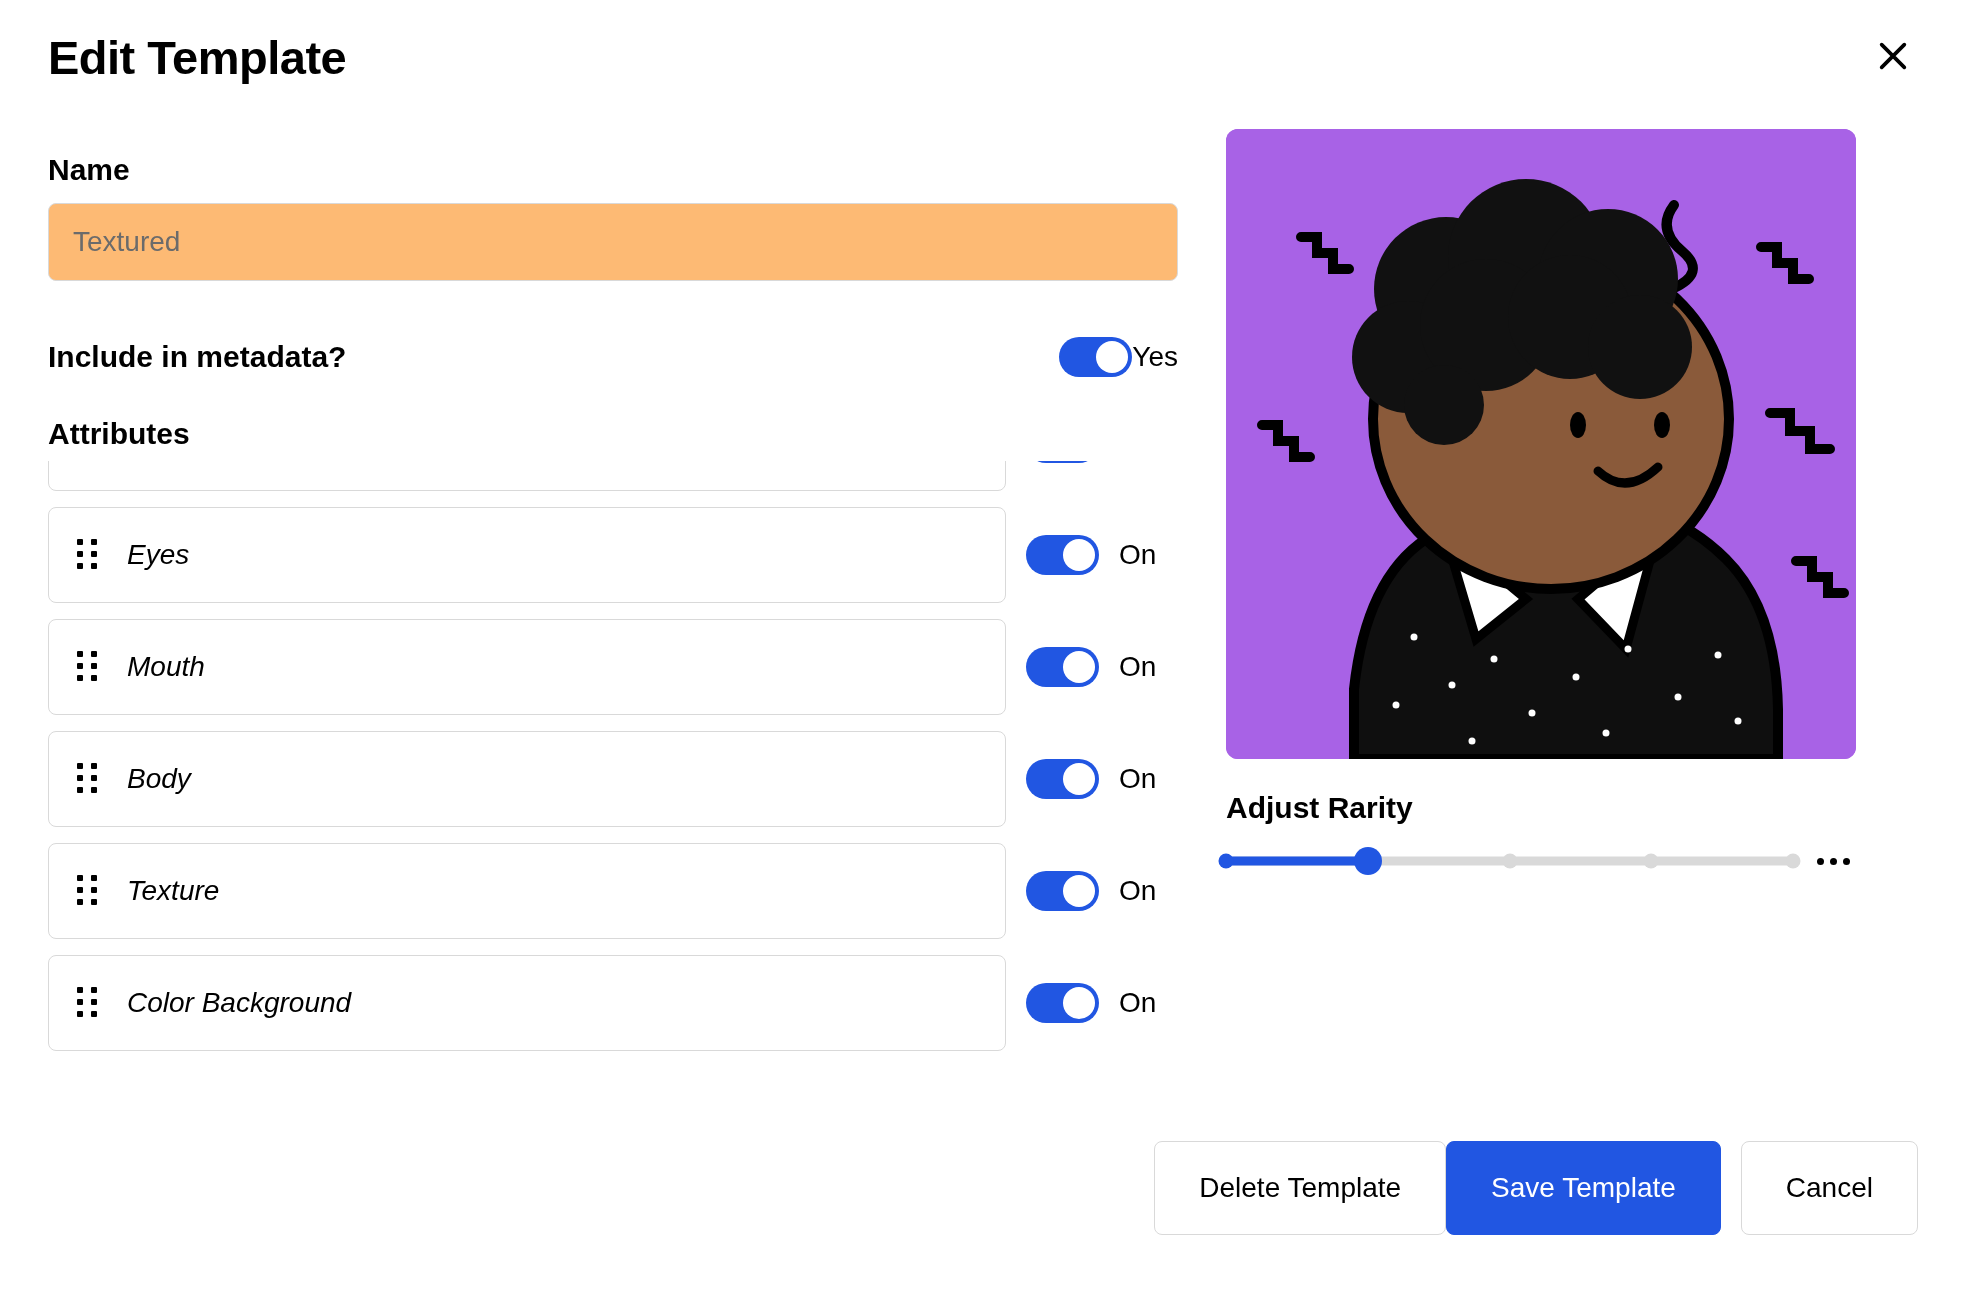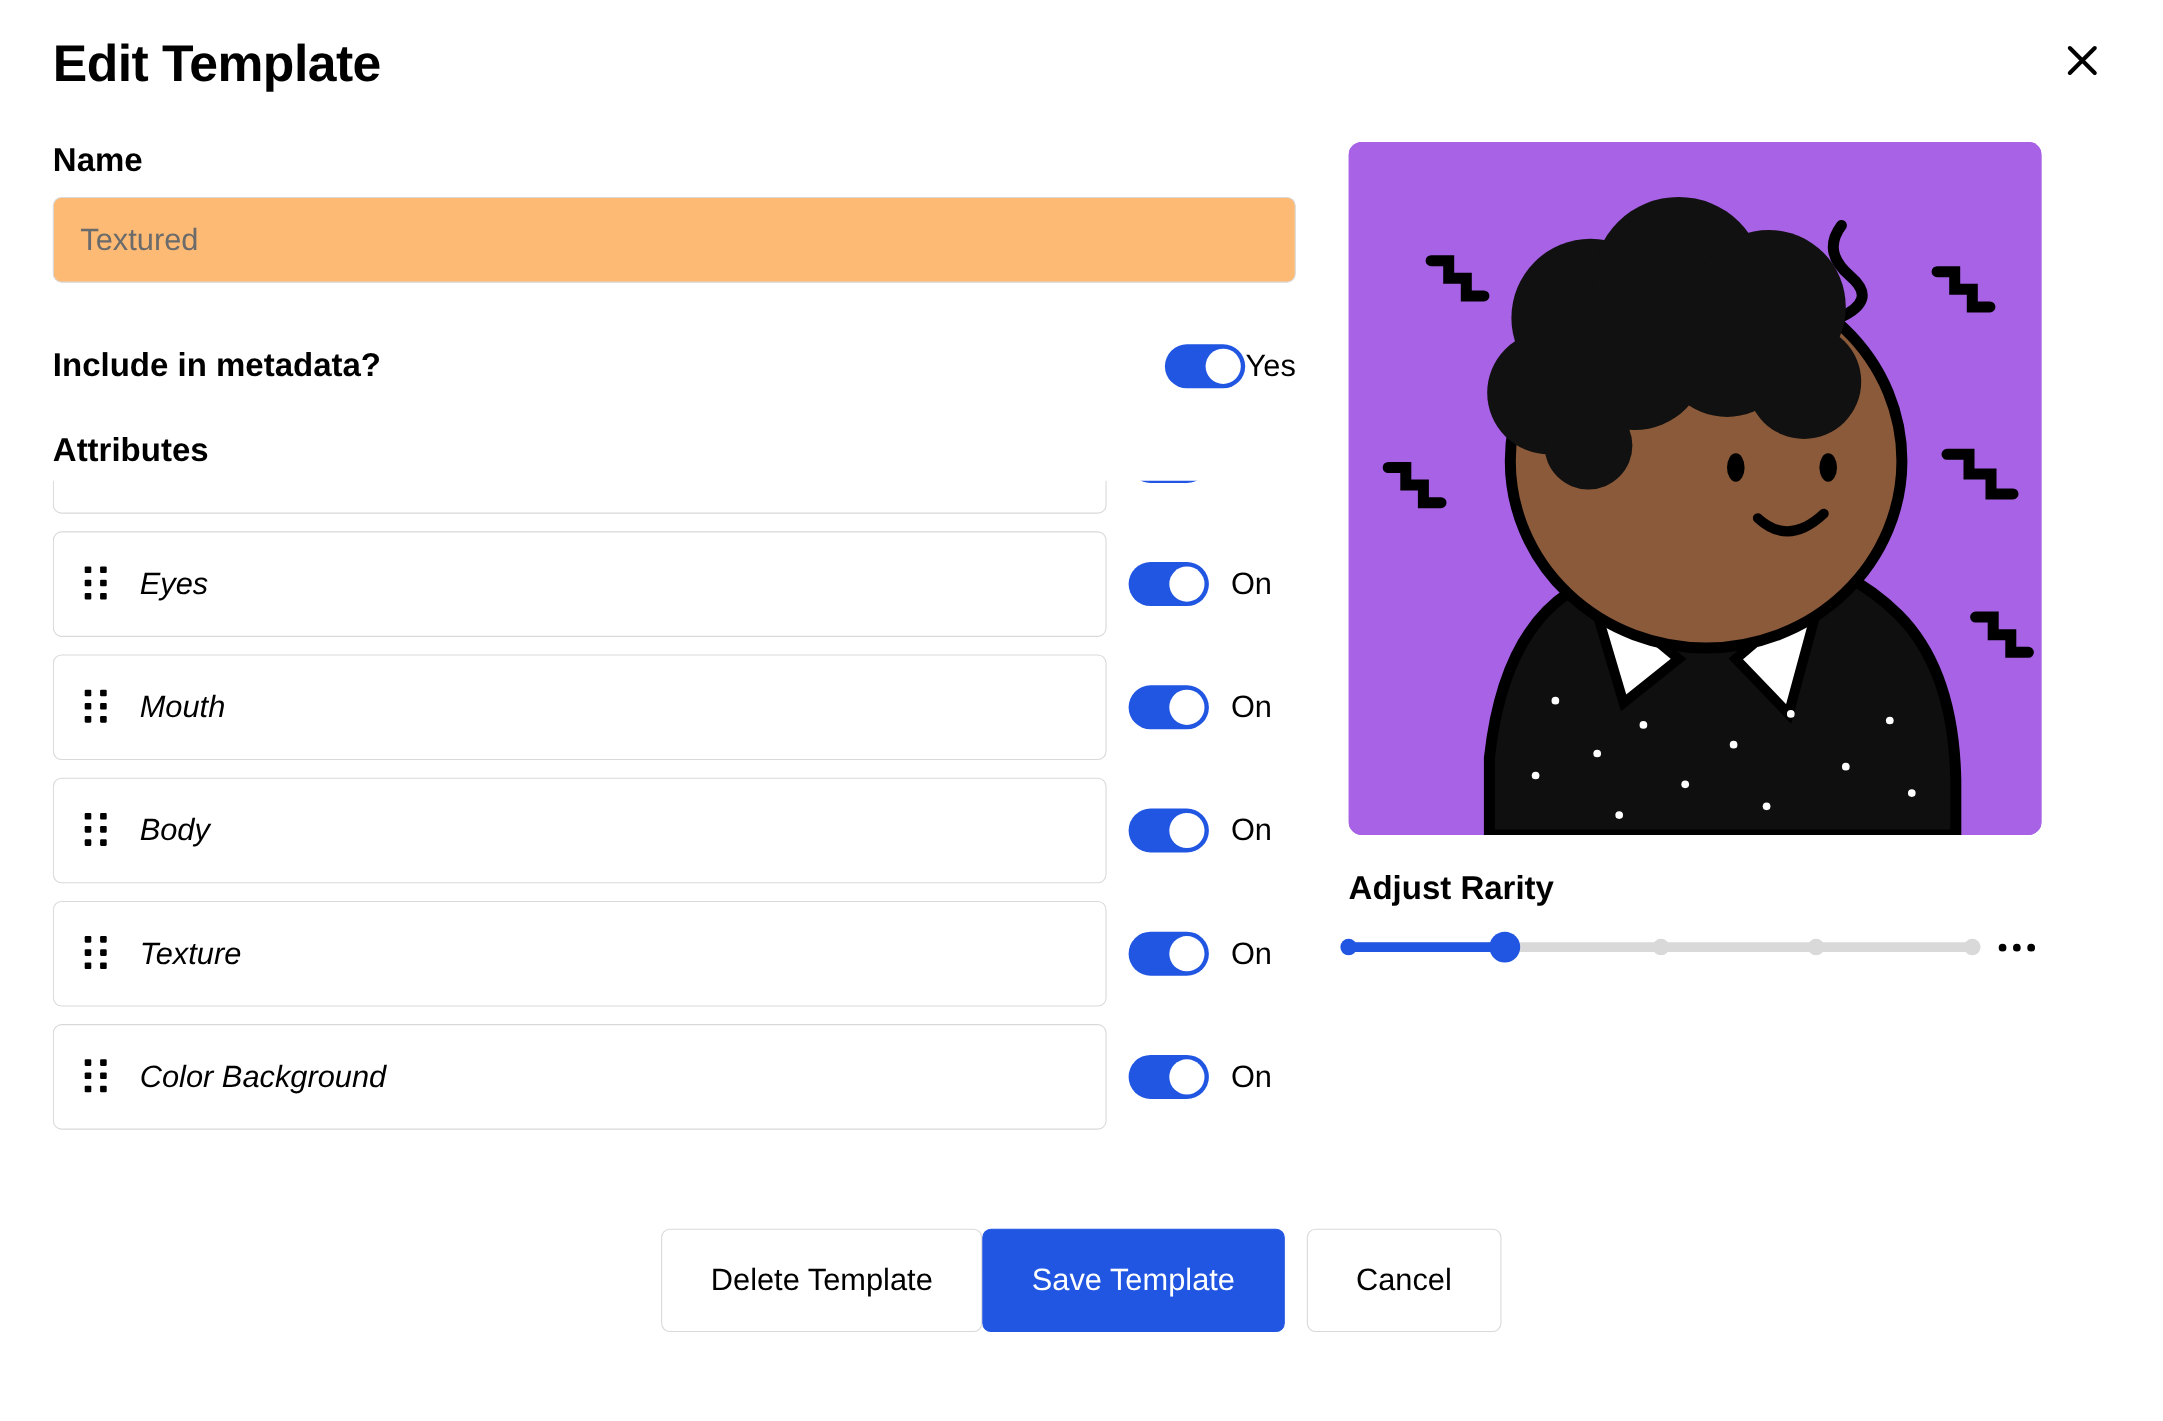--- a/index.html
+++ b/index.html
@@ -26,20 +26,21 @@
     cursor: pointer;
     padding: 8px;
   }
   .close-btn svg { width: 34px; height: 34px; }
   .main {
     display: flex;
     gap: 48px;
   }
   .left-col {
     flex: 0 0 1130px;
+    margin-top: 24px;
   }
   .right-col {
     flex: 0 0 630px;
   }
   .field-label {
     font-size: 30px;
     font-weight: 600;
     margin-bottom: 16px;
   }
   .text-input {
@@ -208,21 +209,21 @@
     cursor: pointer;
     padding: 6px;
   }
   .more-dots span {
     width: 7px; height: 7px;
     background: #000000;
     border-radius: 50%;
   }
   .footer {
     display: flex;
-    justify-content: center;
+    justify-content: flex-end;
     align-items: center;
     margin-top: 48px;
   }
   .btn {
     height: 94px;
     padding: 0 44px;
     font-size: 28px;
     font-weight: 500;
     border-radius: 8px;
     cursor: pointer;

